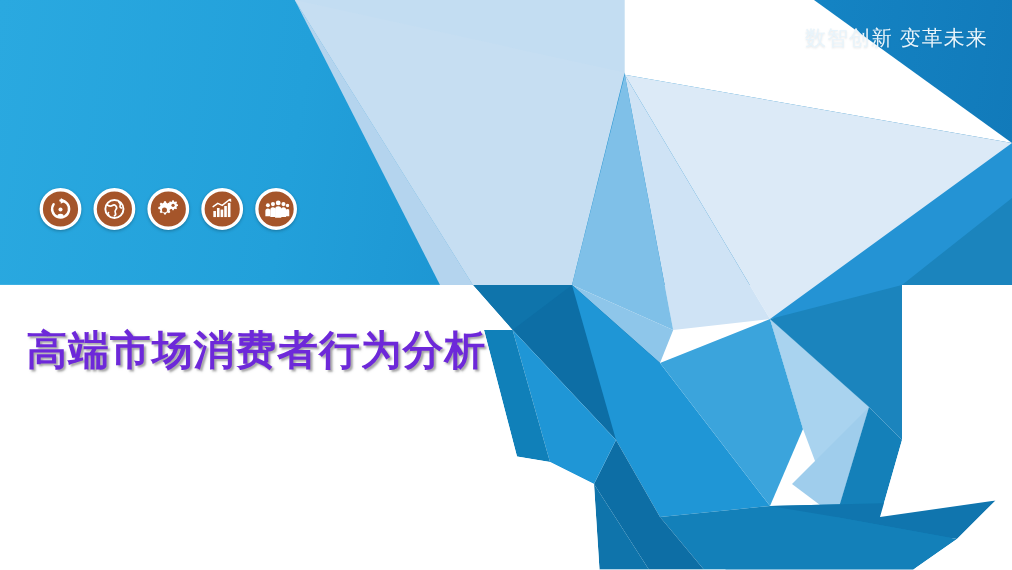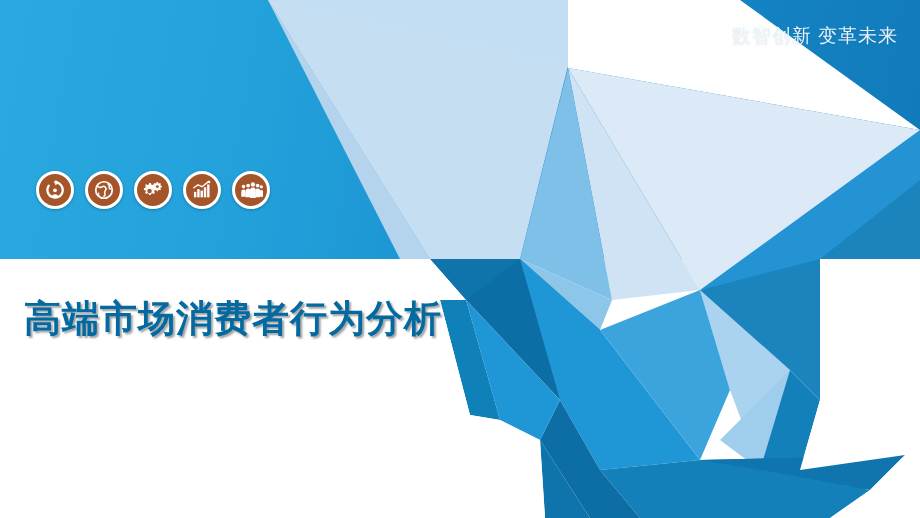--- a/index.html
+++ b/index.html
@@ -75,21 +75,21 @@
   .icon-badge svg {
     display: block;
   }
   
   #slide-title {
     position: absolute;
     left: 24px;
     top: 296px;
     font-size: 37px;
     font-weight: bold;
-    color: #0369a1;
+    color: #6d28d9;
     letter-spacing: 1px;
     line-height: 1.25;
     white-space: nowrap;
     text-shadow: 2px 2px 2px rgba(90,90,90,0.55);
   }
 </style>
 </head>
 <body>
 
 <div id="slide">

